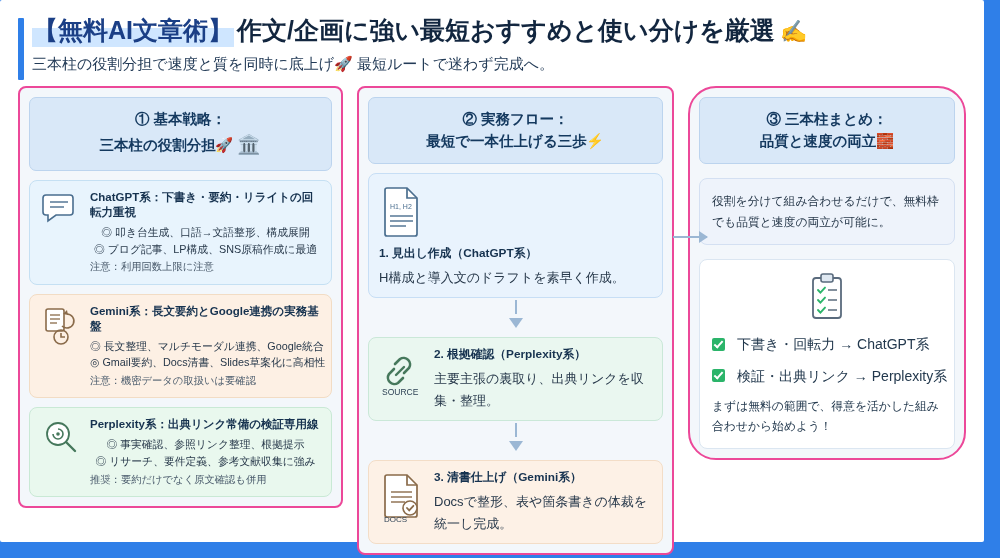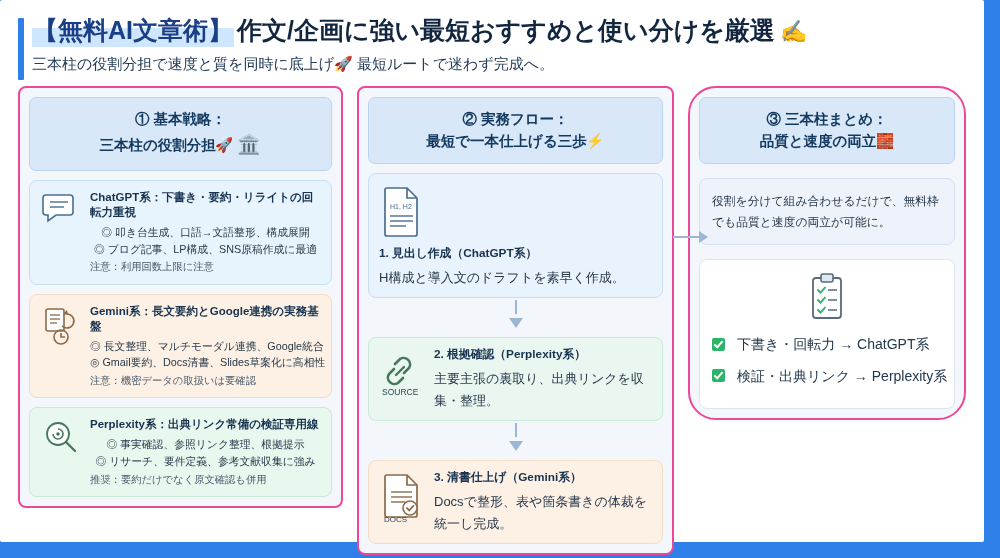--- a/index.html
+++ b/index.html
@@ -354,20 +354,21 @@
             </svg>
           </div>
           <div class="check-line">
             <span class="check-box"></span>
             <span>下書き・回転力 → ChatGPT系</span>
           </div>
           <div class="check-line">
             <span class="check-box"></span>
             <span>検証・出典リンク → Perplexity系</span>
           </div>
+          <div class="closing">まずは無料の範囲で、得意を活かした組み合わせから始めよう！</div>
         </div>
       </div>
 
     </div>
 
     <div class="connector"></div>
   </div>
 </div>
 
 </body></html>

